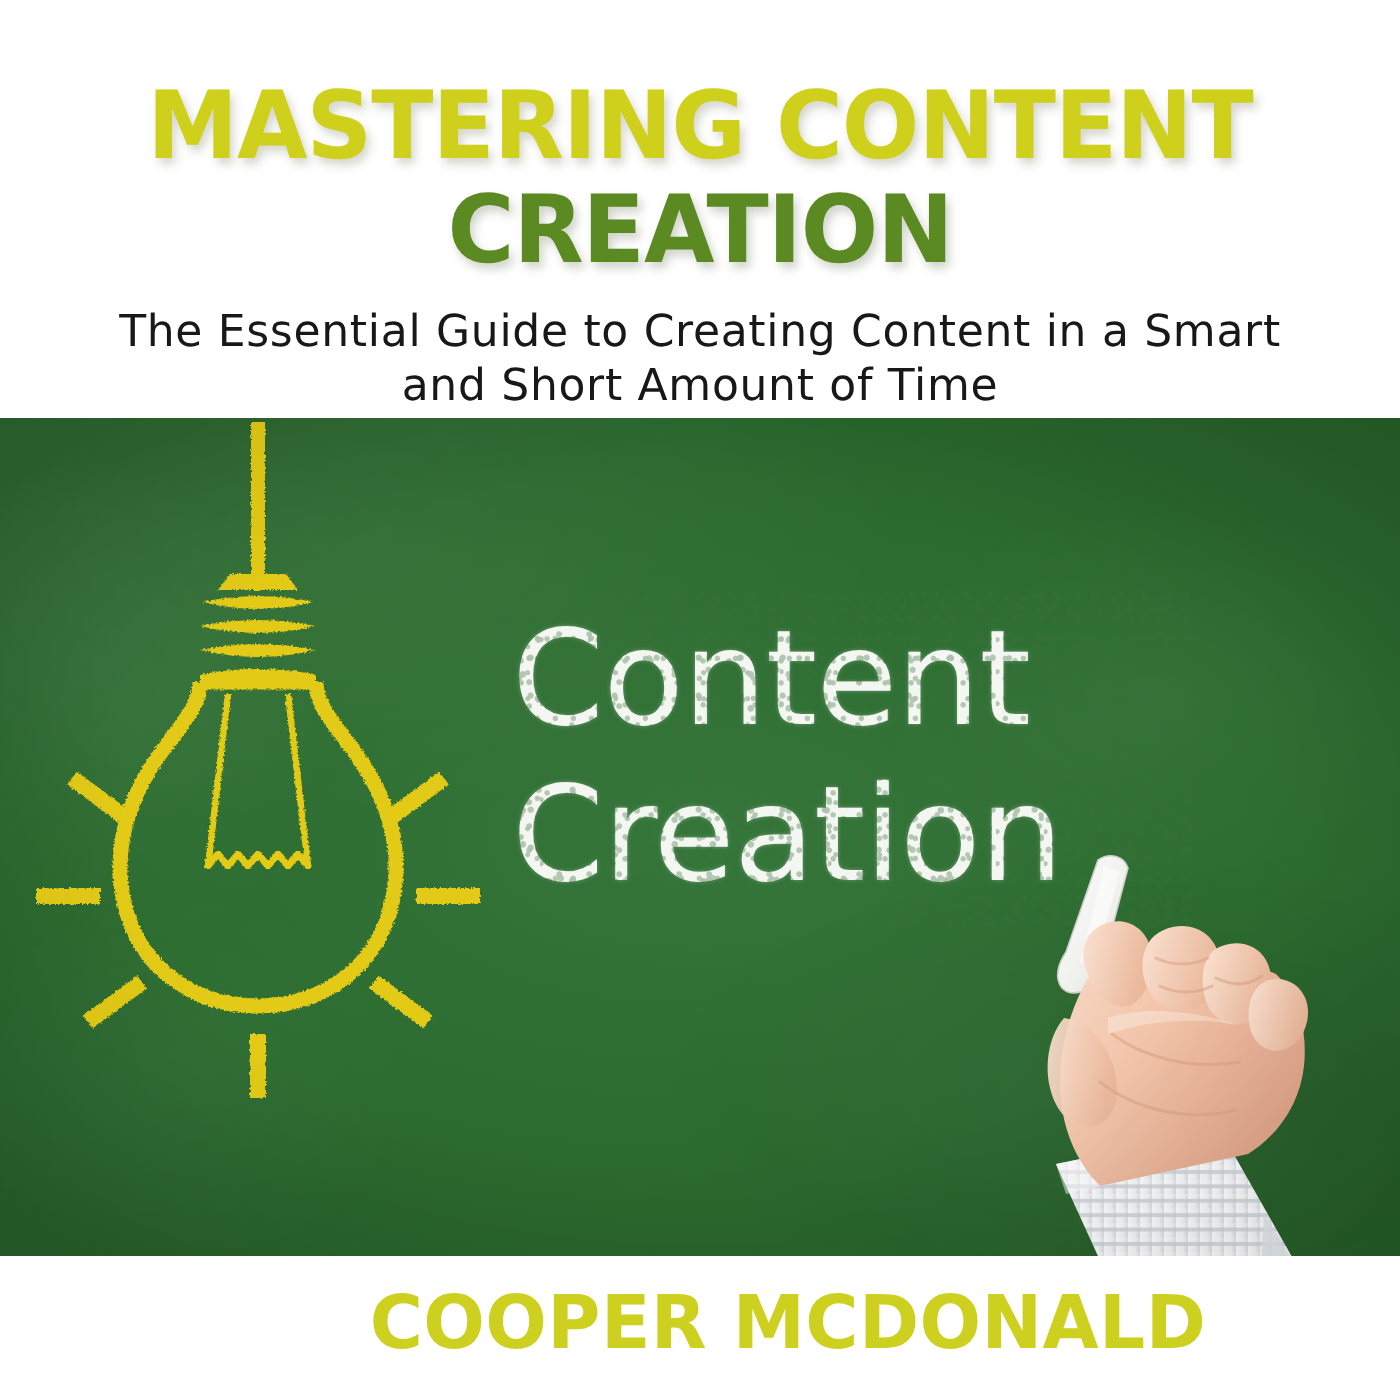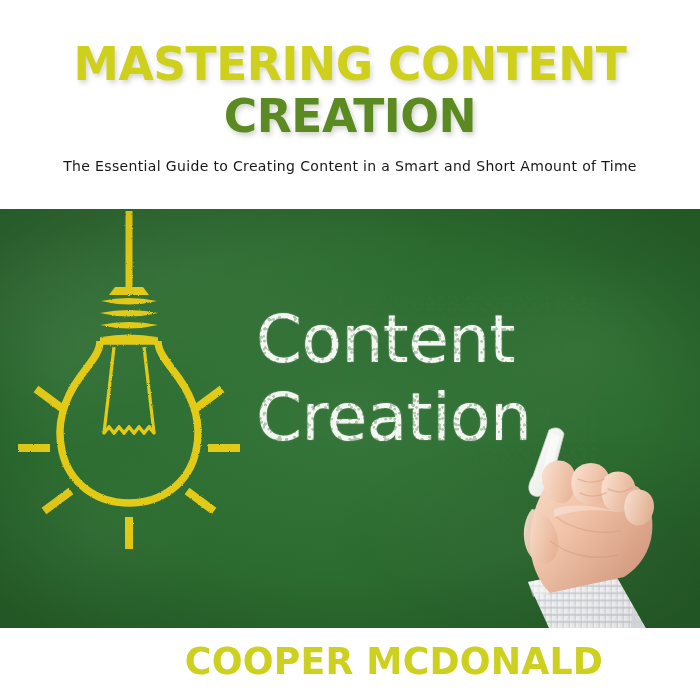--- a/index.html
+++ b/index.html
@@ -63,21 +63,21 @@
     transform: scaleX(0.97);
   }
 
   .subtitle {
     position: absolute;
     left: 36px;
     top: 137px;
     width: 628px;
     font-family: "DejaVu Sans", sans-serif;
     font-weight: 400;
-    font-size: 14px;
+    font-size: 22px;
     line-height: 27px;
     letter-spacing: 0.35px;
     color: #18181a;
   }
 
   
   .board {
     position: absolute;
     left: 0;
     top: 209px;

